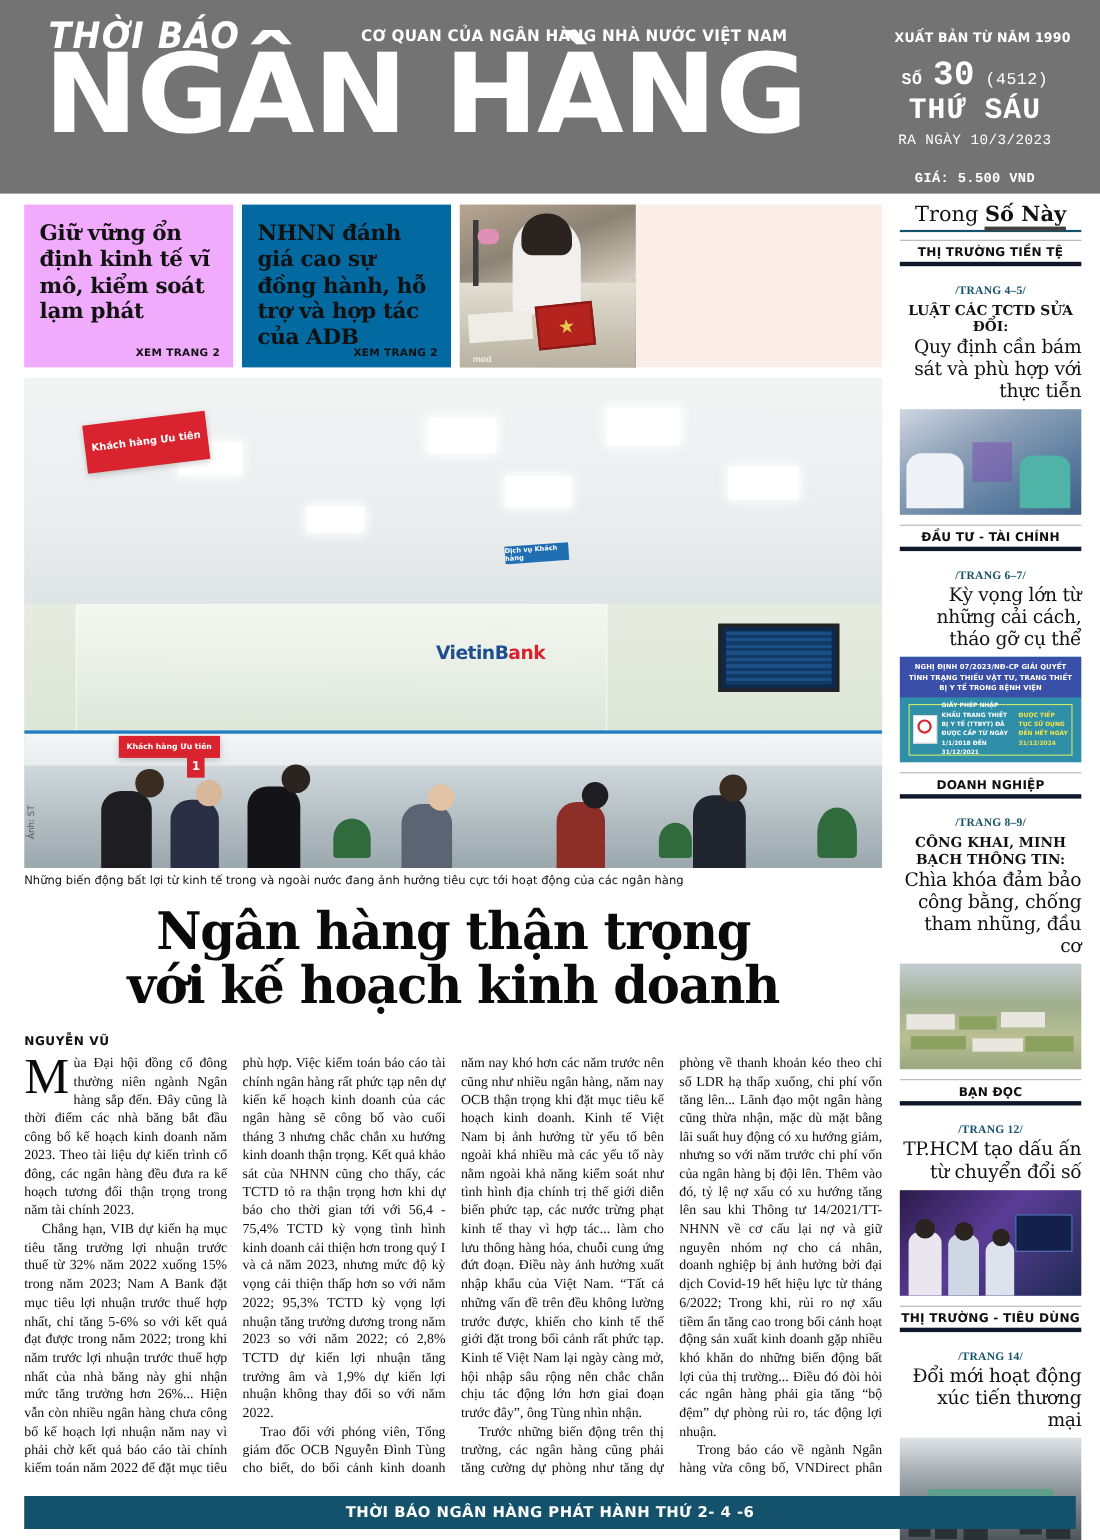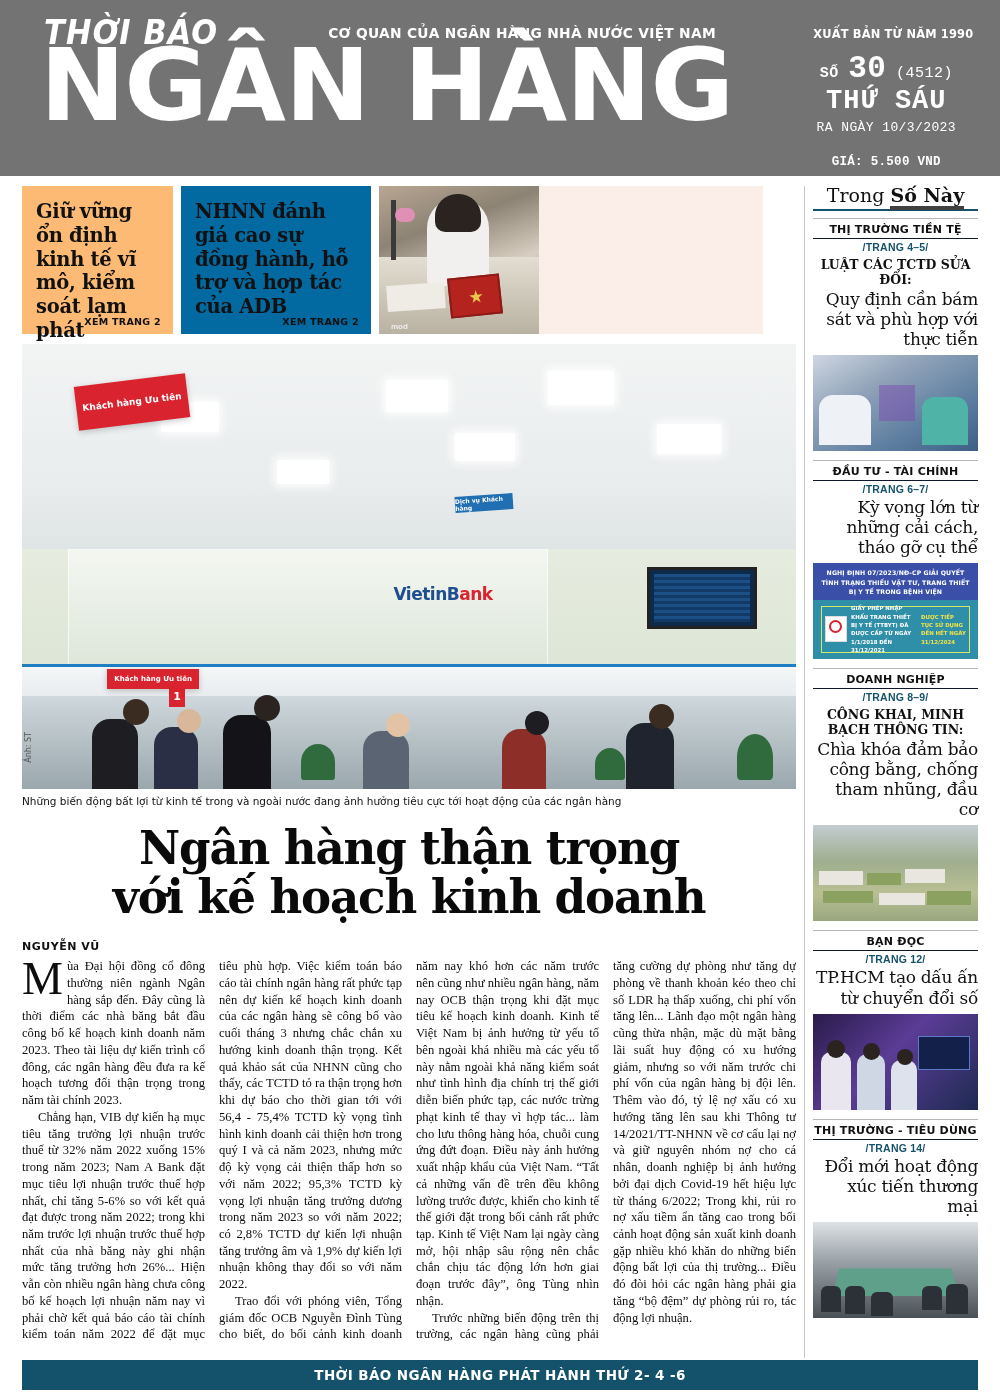--- a/index.html
+++ b/index.html
@@ -103,21 +103,21 @@
     align-self: stretch;
   }
   .right-col { width: 165px; padding-top: 8px; }
 
   
   .teasers { display: flex; gap: 8px; margin-top: 10px; height: 148px; }
   .teaser {
     position: relative;
     padding: 14px 14px 8px 14px;
   }
-  .t1 { width: 151px; background: #fdba74; }
+  .t1 { width: 190px; background: #f0abfc; }
   .t2 { width: 190px; background: #0369a1; }
   .t3 { width: 384px; background: #fbeee8; display: flex; padding: 0; }
   .teaser-title {
     font-family: "DejaVu Serif", serif;
     font-weight: 700;
     font-size: 19.5px;
     line-height: 1.22;
     color: #111;
     letter-spacing: -0.3px;
   }
@@ -270,28 +270,28 @@
     font-family: "DejaVu Sans", sans-serif;
     font-weight: 700;
     font-size: 11px;
     letter-spacing: .2px;
     color: #111;
     border-top: 1px solid #b5b5b5;
     padding-top: 4px;
   }
   .side-page {
     text-align: center;
-    font-family: Liberation Sans, sans-serif;
+    font-family: Liberation Serif, serif;
     font-weight: 700;
     font-size: 10.5px;
     color: #14526b;
     letter-spacing: .2px;
-    border-top: 1px solid #0f172a;
+    border-top: 4px solid #0f172a;
     margin-top: 2px;
-    padding-top: 2px;
+    padding-top: 17px;
   }
   .side-kicker {
     text-align:center; font-family:"DejaVu Serif",serif; font-weight:700;
     font-size:12.5px; color:#111; line-height:1.2; margin-top:4px;
   }
   .side-head {
     text-align:right; font-family:"DejaVu Serif",serif; font-weight:400;
     font-size:17px; color:#111; line-height:1.18; margin-top:2px; letter-spacing:-0.3px;
   }
   .side-photo { width:165px; height:96px; margin-top:6px; position:relative; overflow:hidden; }

